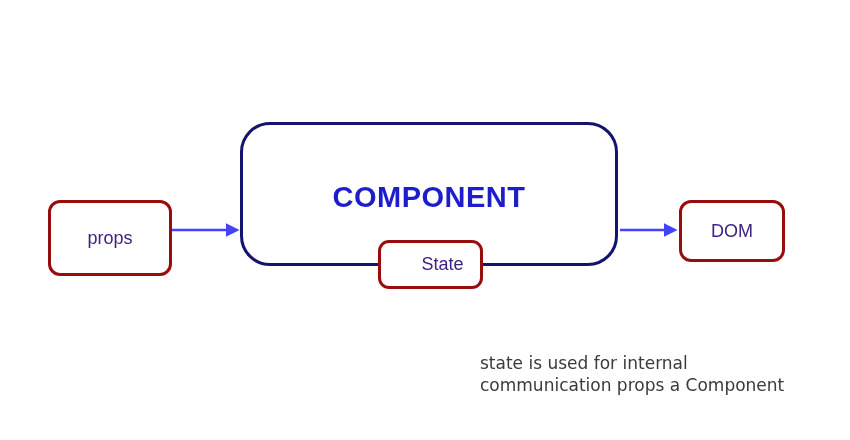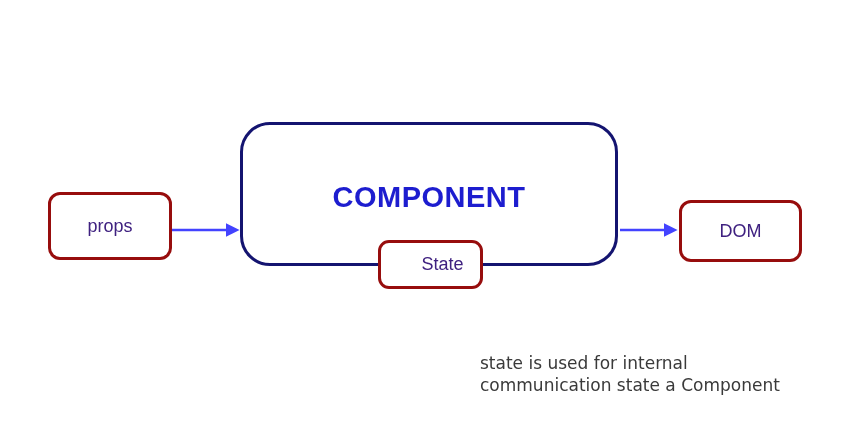--- a/index.html
+++ b/index.html
@@ -35,22 +35,22 @@
     position: absolute;
     background: var(--bg);
     display: flex; align-items: center; justify-content: center;
   }
   .small-box {
     border: 3px solid var(--red);
     border-radius: 12px;
     color: var(--label-purple);
     font-size: 18px;
   }
-  .props-box  { left: 48px;  top: 192px; width: 124px; height: 68px; text-align: center; }
-  .dom-box    { left: 679px; top: 200px; width: 123px; height: 62px; text-align: center; }
+  .props-box  { left: 48px;  top: 200px; width: 124px; height: 76px; text-align: center; }
+  .dom-box    { left: 679px; top: 200px; width: 106px; height: 62px; text-align: center; }
   .component-box {
     left: 240px; top: 122px; width: 378px; height: 144px;
     border: 3px solid var(--navy);
     border-radius: 30px;
     display: block;
   }
   .component-title {
     position: absolute;
     left: 0; top: 58px; width: 100%;
     text-align: center;
@@ -104,16 +104,16 @@
       <span>State</span>
     </div>
   </div>
 
   <div class="box small-box dom-box">
     <span>DOM</span>
   </div>
 
   <div class="caption">
     <div>state is used for internal</div>
-    <div>communication state a Component</div>
+    <div>communication props a Component</div>
   </div>
 
 </div>
 
 </body></html>

